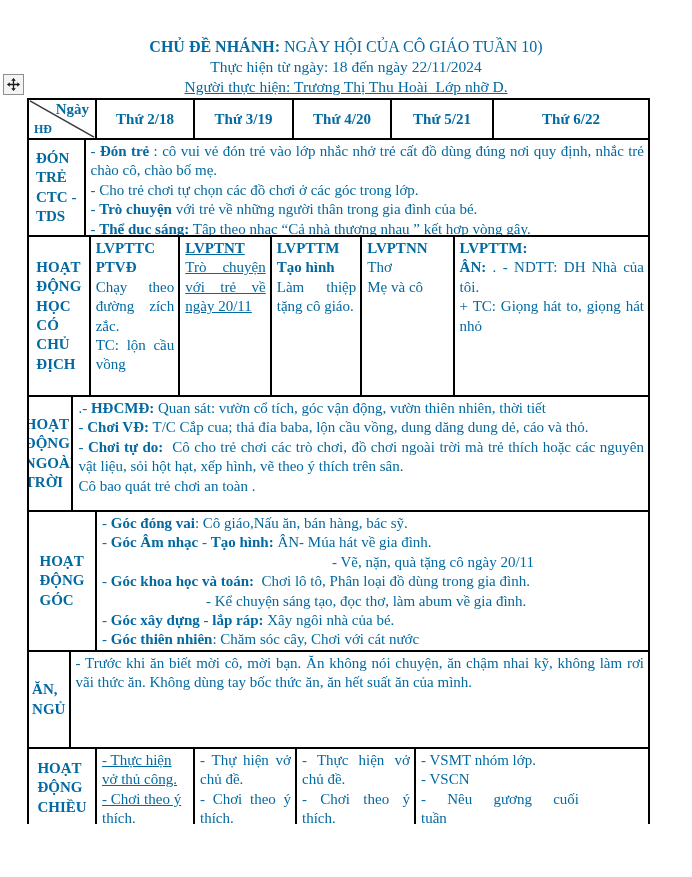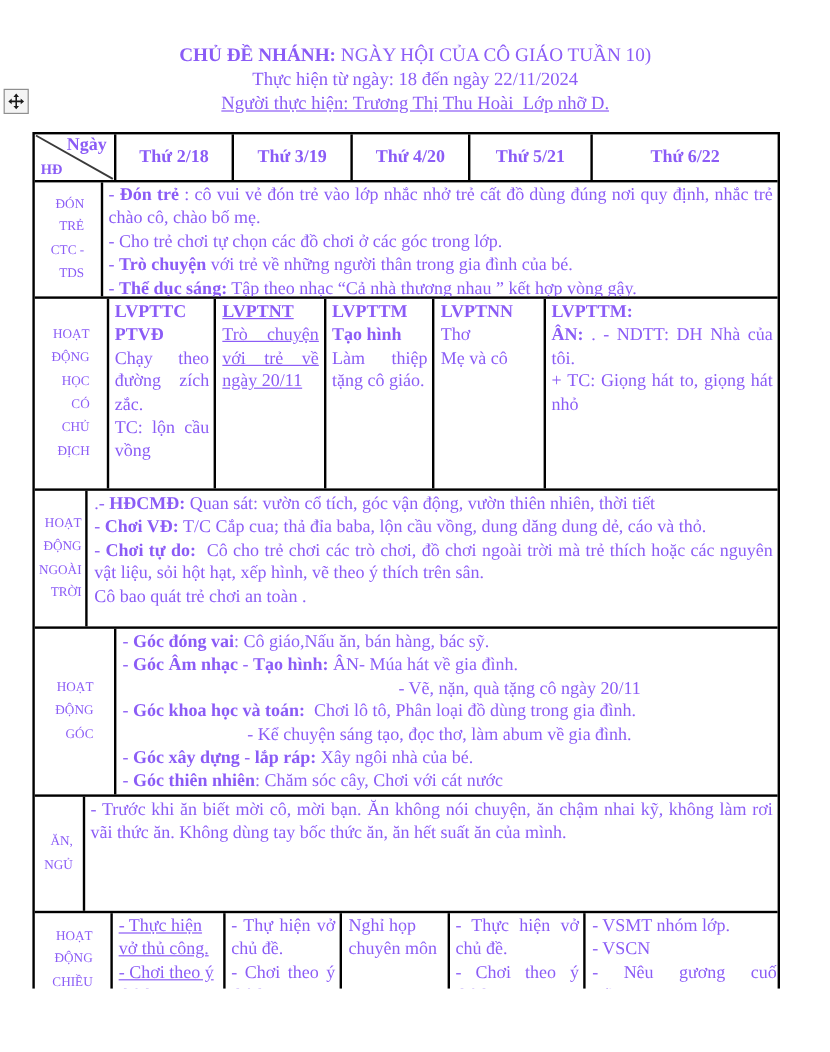--- a/index.html
+++ b/index.html
@@ -1,37 +1,37 @@
 <!DOCTYPE html>
 <html><head>
 <meta charset="utf-8">
 <style>
   html,body{margin:0;padding:0;background:#fff;}
   #page{position:relative;width:692px;height:824px;background:#fff;overflow:hidden;
-        font-family:"Liberation Serif","DejaVu Serif",serif;color:#8b5cf6;}
+        font-family:"Liberation Serif","DejaVu Serif",serif;color:#0369a1;}
   
   .titles{position:absolute;top:36px;left:0;right:0;text-align:center;}
   .t1{font-size:16px;line-height:21px;}
   .t1 .pfx{font-weight:bold;}
   .t2,.t3{font-size:15.5px;line-height:20px;}
   .t3{text-decoration:underline;}
   
   .move-handle{position:absolute;left:3px;top:74px;width:21px;height:21px;box-sizing:border-box;
     background:#f4f4f4;border:1px solid #8f8f8f;display:flex;align-items:center;justify-content:center;}
   .resize-handle{position:absolute;left:650px;top:831px;width:19px;height:19px;box-sizing:border-box;
     background:#fff;border:2px solid #a9a9a9;box-shadow:1px 1px 0 #8d8d8d;}
   
   #schedule{position:absolute;left:27px;top:98px;width:623px;height:731px;box-sizing:border-box;
-    border:2px solid #000;background:#fff;display:flex;flex-direction:column;margin-top:12px;}
+    border:2px solid #000;background:#fff;display:flex;flex-direction:column;}
   .trow{display:flex;box-sizing:border-box;border-bottom:2px solid #000;flex:0 0 auto;}
   .trow:last-child{border-bottom:none;flex:1 1 auto;}
   .cell{box-sizing:border-box;border-right:2px solid #000;overflow:hidden;position:relative;}
   .cell:last-child{border-right:none;flex:1 1 auto;}
-  .rowlabel{font-weight:normal;font-size:11px;line-height:19.4px;display:flex;align-items:center;
-    justify-content:center;text-align:right;}
+  .rowlabel{font-weight:bold;font-size:15px;line-height:19.4px;display:flex;align-items:center;
+    justify-content:center;text-align:left;}
   .rowlabel span{white-space:pre-line;}
   .dayhead{font-weight:bold;font-size:15px;display:flex;align-items:center;justify-content:center;}
   .content{font-size:15px;line-height:19.4px;padding:2px 4px 0 5px;text-align:justify;}
   .content.left{text-align:left;}
   .para{margin:0;}
   .b{font-weight:bold;}
   .spread{width:158px;text-align:justify;text-align-last:justify;}
   
   .corner{overflow:hidden;}
   .corner svg{position:absolute;left:0;top:0;width:100%;height:100%;}
@@ -175,23 +175,20 @@
 CHIỀU</span>
         </div>
         <div class="cell content left" style="width: 98px; text-decoration: underline;">
           <div class="para"><span>- Thực hiện vở thủ công.</span></div>
           <div class="para"><span>- Chơi theo ý thích.</span></div>
         </div>
         <div class="cell content" style="width: 102px;">
           <div class="para"><span>- Thự hiện vở chủ đề.</span></div>
           <div class="para"><span>- Chơi theo ý thích.</span></div>
         </div>
-        <div class="cell content left" style="width: 93px;">
-          <div class="para"><span>Nghỉ họp chuyên môn</span></div>
-        </div>
         <div class="cell content" style="width: 119px;">
           <div class="para"><span>- Thực hiện vở chủ đề.</span></div>
           <div class="para"><span>- Chơi theo ý thích.</span></div>
         </div>
         <div class="cell content left">
           <div class="para"><span>- VSMT nhóm lớp.</span></div>
           <div class="para"><span>- VSCN</span></div>
           <div class="para spread"><span>- Nêu gương cuối</span></div>
           <div class="para"><span>tuần</span></div>
         </div>

